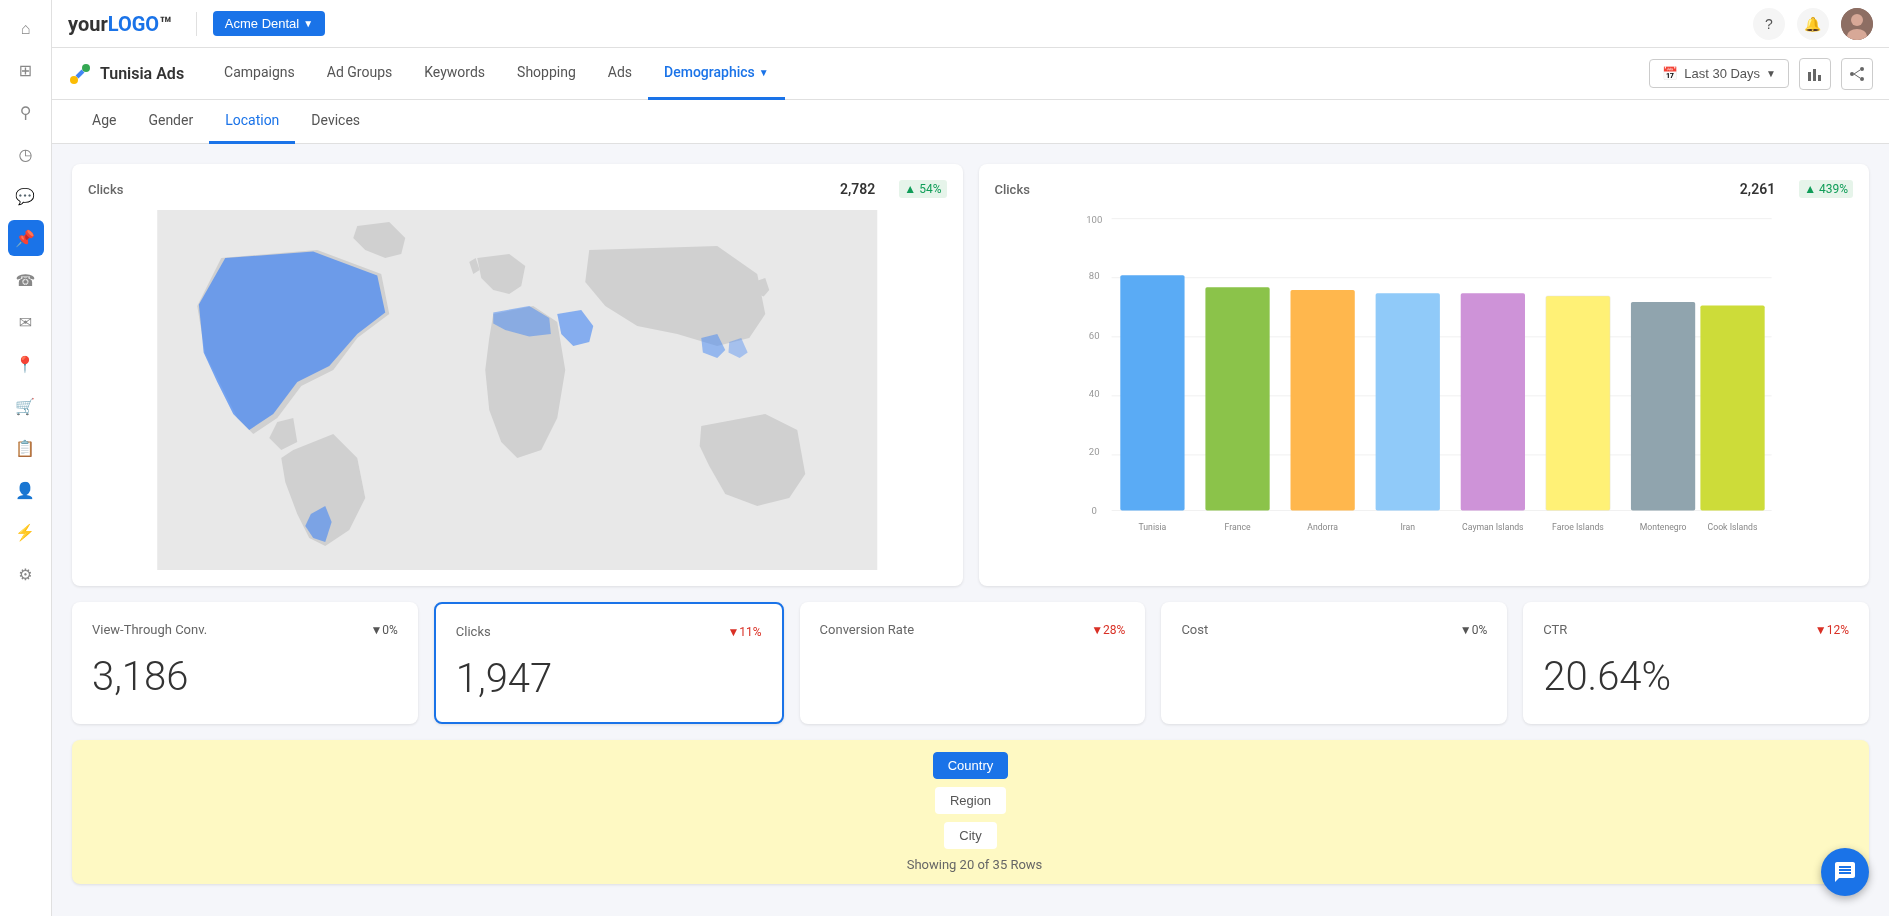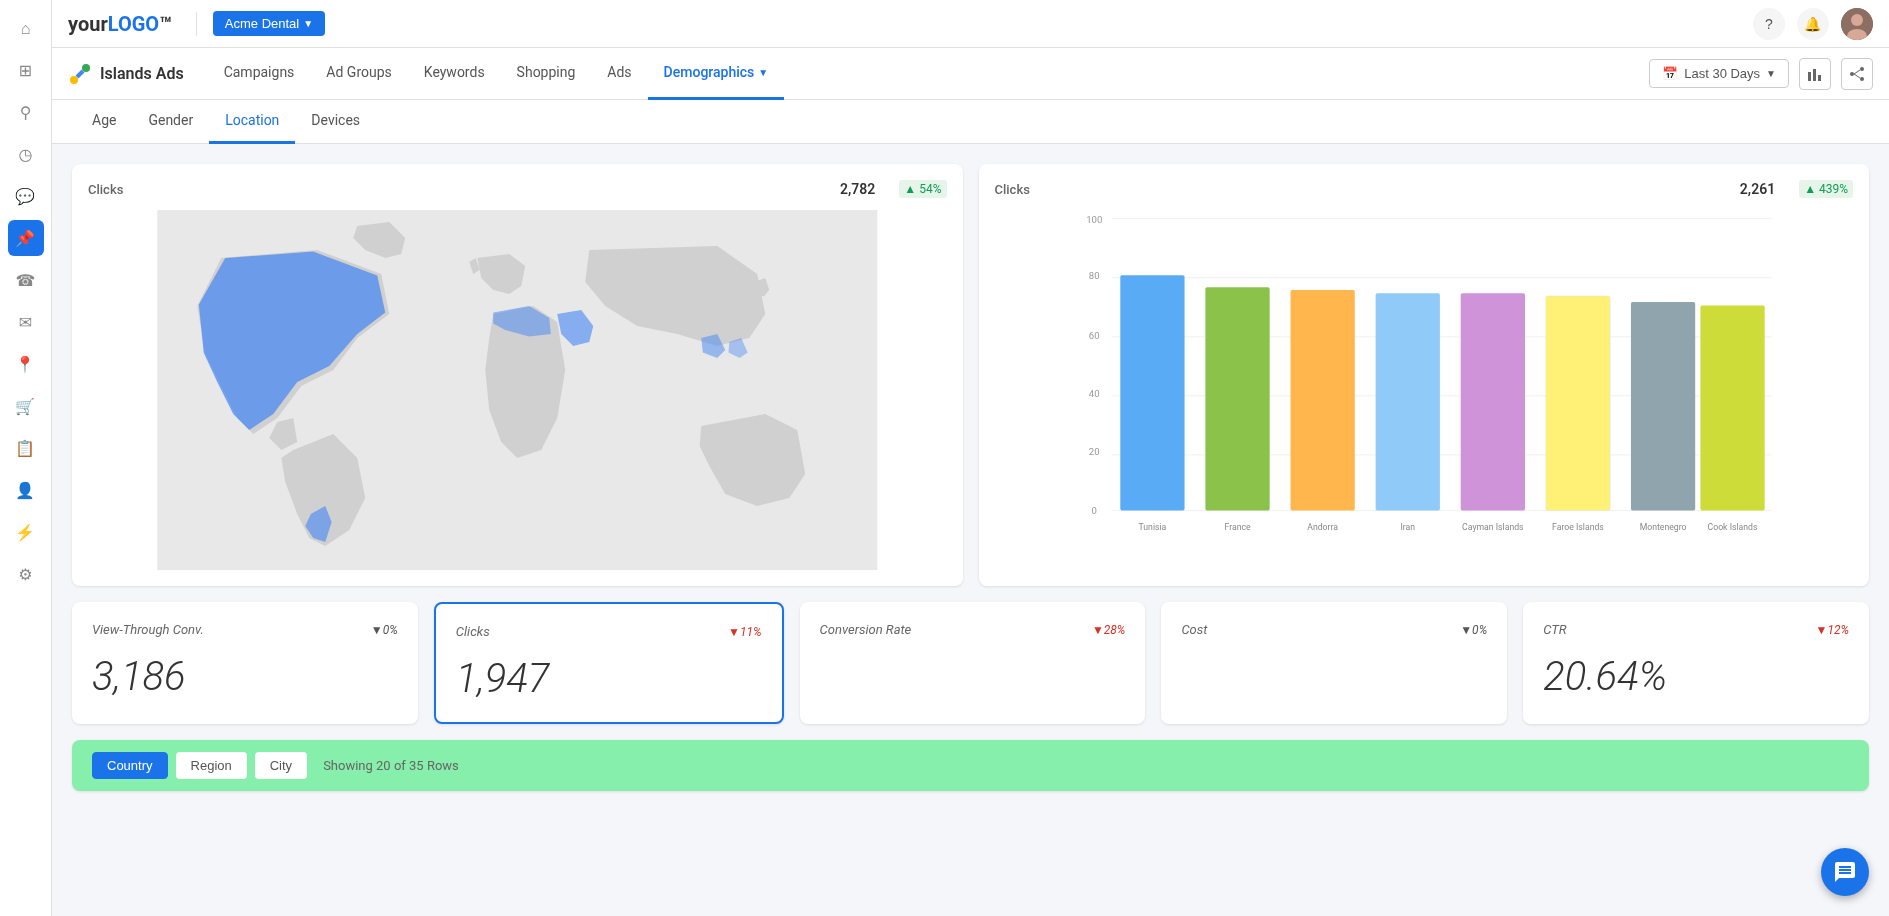--- a/index.html
+++ b/index.html
@@ -58,32 +58,32 @@
     .card-change.positive { color: #0f9d58; background: #e6f4ea; }
 
     
     .map-container { width: 100%; height: 360px; display: flex; align-items: center; justify-content: center; overflow: hidden; }
     .world-map { width: 100%; height: 100%; }
 
     
     .bar-chart-container { width: 100%; height: 360px; position: relative; padding-bottom: 30px; }
 
     
-    .stats-row { display: flex; gap: 16px; font-style: italic; }
+    .stats-row { display: flex; gap: 16px; }
     .stat-card { background: #fff; border-radius: 8px; padding: 20px; box-shadow: 0 1px 3px rgba(0,0,0,0.1); flex: 1; }
     .stat-card.highlighted { border: 2px solid #1a73e8; }
     .stat-header { display: flex; justify-content: space-between; align-items: center; margin-bottom: 16px; }
     .stat-label { font-size: 13px; color: #666; }
     .stat-change { font-size: 12px; display: flex; align-items: center; gap: 2px; }
     .stat-change.negative { color: #d93025; }
     .stat-change.neutral { color: #555; }
     .stat-number { font-size: 40px; font-weight: 300; color: #333; }
 
     
-    .bottom-bar { background: #86efac; border-radius: 8px; padding: 12px 20px; display: flex; align-items: center; gap: 8px; box-shadow: 0 1px 3px rgba(0,0,0,0.1); }
+    .bottom-bar { background: #fef9c3; border-radius: 8px; padding: 12px 20px; display: flex; align-items: center; gap: 8px; box-shadow: 0 1px 3px rgba(0,0,0,0.1); flex-direction: column; }
     .tab-btn { padding: 5px 14px; border-radius: 4px; font-size: 13px; cursor: pointer; border: 1px solid transparent; }
     .tab-btn.active { background: #1a73e8; color: #fff; border-color: #1a73e8; }
     .tab-btn:not(.active) { background: #fff; color: #555; border-color: transparent; }
     .rows-info { margin-left: 8px; font-size: 13px; color: #666; }
 
     
     .chat-bubble { position: fixed; bottom: 20px; right: 20px; width: 48px; height: 48px; background: #1a73e8; border-radius: 50%; display: flex; align-items: center; justify-content: center; color: #fff; font-size: 22px; cursor: pointer; box-shadow: 0 3px 8px rgba(0,0,0,0.3); }
 
     .dropdown-arrow { font-size: 10px; }
   </style>
@@ -132,21 +132,21 @@
   <div class="content">
 
     <div class="navbar">
       <div class="navbar-brand">
 
         <svg width="24" height="24" viewBox="0 0 24 24">
           <circle cx="6" cy="18" r="4" fill="#fbbc04"></circle>
           <circle cx="18" cy="6" r="4" fill="#34a853"></circle>
           <line x1="9" y1="15" x2="15" y2="9" stroke="#4285f4" stroke-width="4"></line>
         </svg>
-        <span class="navbar-title">Islands Ads</span>
+        <span class="navbar-title">Tunisia Ads</span>
       </div>
       <div class="nav-item">Campaigns</div>
       <div class="nav-item">Ad Groups</div>
       <div class="nav-item">Keywords</div>
       <div class="nav-item">Shopping</div>
       <div class="nav-item">Ads</div>
       <div class="nav-item active">
         <span>Demographics</span>
         <span class="dropdown-arrow" style="margin-left:4px;">▼</span>
       </div>

